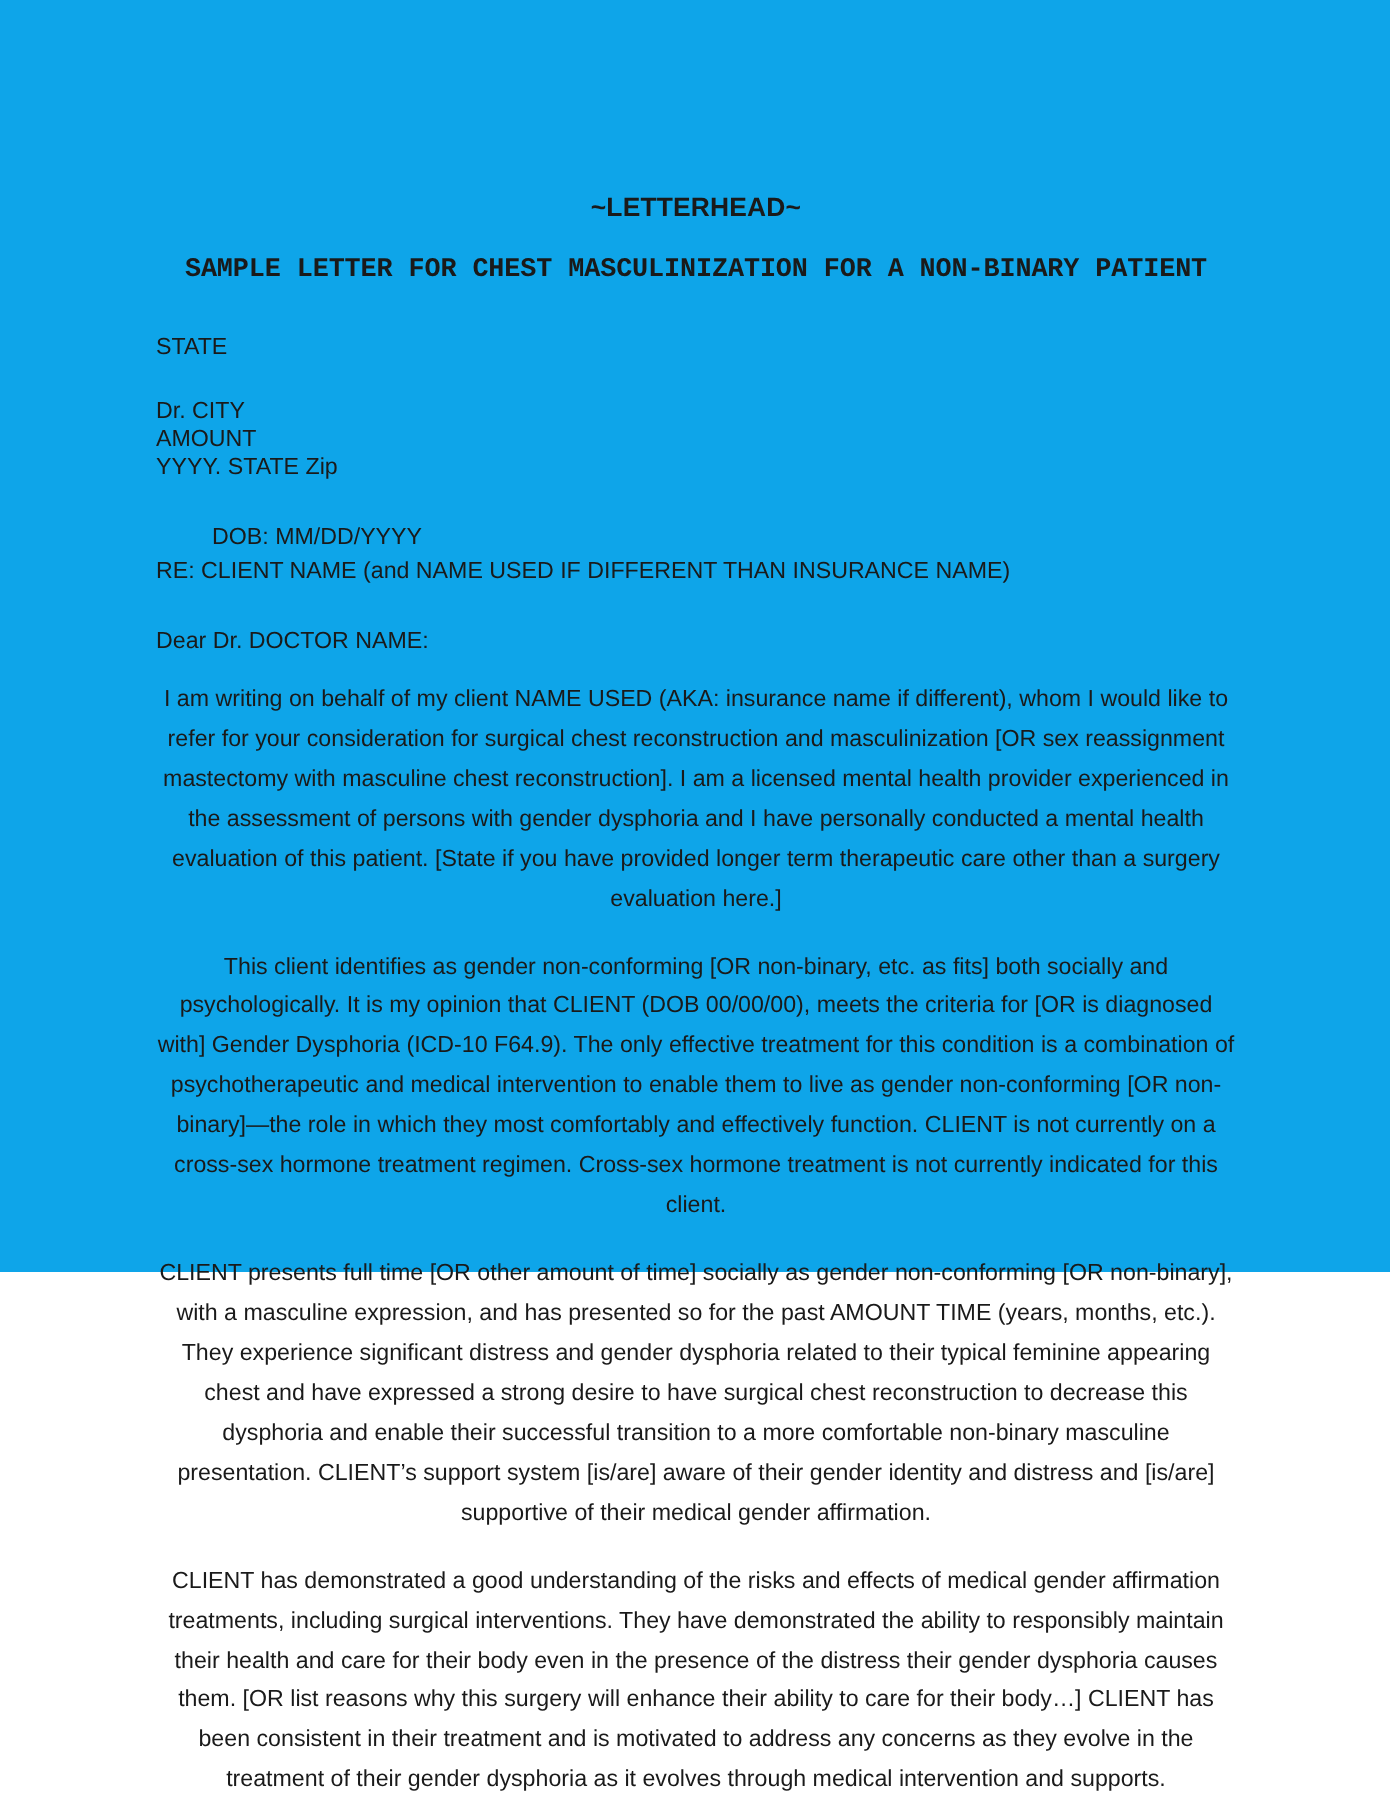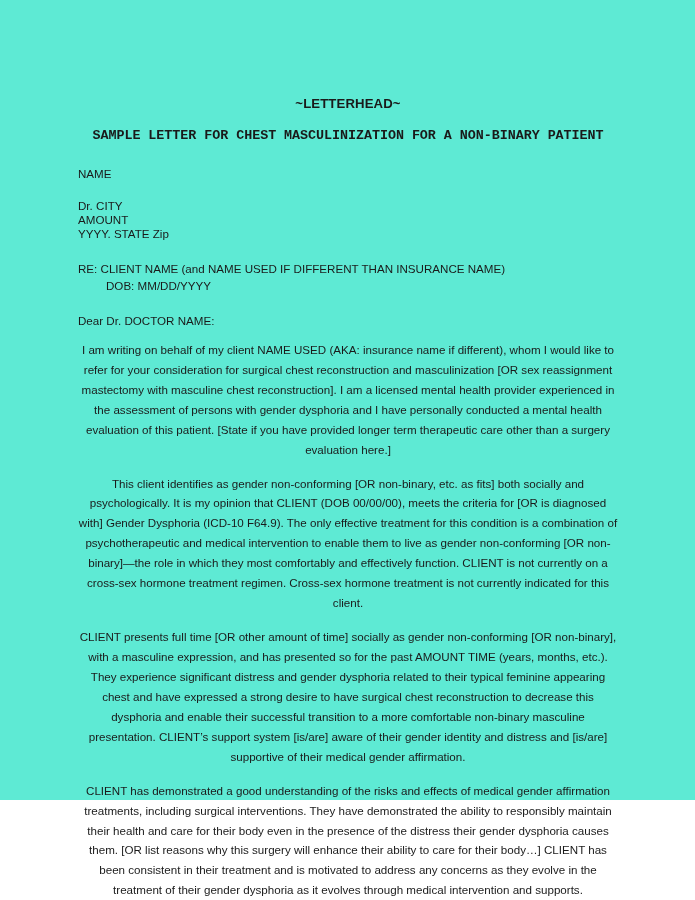--- a/index.html
+++ b/index.html
@@ -11,22 +11,22 @@
     width: 695px;
     height: 900px;
     font-family: "Liberation Sans", sans-serif;
     color: #1a1a1a;
     -webkit-font-smoothing: antialiased;
   }
 
   .page {
     position: relative;
     width: 695px;
-    height: 800px;
-    background: #5eead4;
+    height: 636px;
+    background: #0ea5e9;
     box-sizing: border-box;
     padding: 96px 78px 11px 78px;
   }
 
   .doc-body {
     width: 540px;
   }
 
   .heading-letterhead {
     text-align: center;
@@ -92,31 +92,31 @@
 </head>
 <body>
 
 <div class="page">
   <div class="doc-body">
 
     <div class="heading-letterhead">~LETTERHEAD~</div>
 
     <div class="heading-title">SAMPLE LETTER FOR CHEST MASCULINIZATION FOR A NON-BINARY PATIENT</div>
 
-    <div class="block block-date">NAME</div>
+    <div class="block block-date">STATE</div>
 
     <div class="block block-address">
       <span class="line">Dr. CITY</span>
       <span class="line">AMOUNT</span>
       <span class="line">YYYY. STATE Zip</span>
     </div>
 
     <div class="block block-re">
+      <span class="line line-indent">DOB: MM/DD/YYYY</span>
       <span class="line">RE: CLIENT NAME (and NAME USED IF DIFFERENT THAN INSURANCE NAME)</span>
-      <span class="line line-indent">DOB: MM/DD/YYYY</span>
     </div>
 
     <div class="block block-salutation">Dear Dr. DOCTOR NAME:</div>
 
     <p class="para">I am writing on behalf of my client NAME USED (AKA: insurance name if different), whom I would like to refer for your consideration for surgical chest reconstruction and masculinization [OR sex reassignment mastectomy with masculine chest reconstruction]. I am a licensed mental health provider experienced in the assessment of persons with gender dysphoria and I have personally conducted a mental health evaluation of this patient. [State if you have provided longer term therapeutic care other than a surgery evaluation here.]</p>
 
     <p class="para">This client identifies as gender non-conforming [OR non-binary, etc. as fits] both socially and psychologically. It is my opinion that CLIENT (DOB 00/00/00), meets the criteria for [OR is diagnosed with] Gender Dysphoria (ICD-10 F64.9). The only effective treatment for this condition is a combination of psychotherapeutic and medical intervention to enable them to live as gender non-conforming [OR non-binary]—the role in which they most comfortably and effectively function. CLIENT is not currently on a cross-sex hormone treatment regimen. Cross-sex hormone treatment is not currently indicated for this client.</p>
 
     <p class="para">CLIENT presents full time [OR other amount of time] socially as gender non-conforming [OR non-binary], with a masculine expression, and has presented so for the past AMOUNT TIME (years, months, etc.). They experience significant distress and gender dysphoria related to their typical feminine appearing chest and have expressed a strong desire to have surgical chest reconstruction to decrease this dysphoria and enable their successful transition to a more comfortable non-binary masculine presentation. CLIENT’s support system [is/are] aware of their gender identity and distress and [is/are] supportive of their medical gender affirmation.</p>
 

